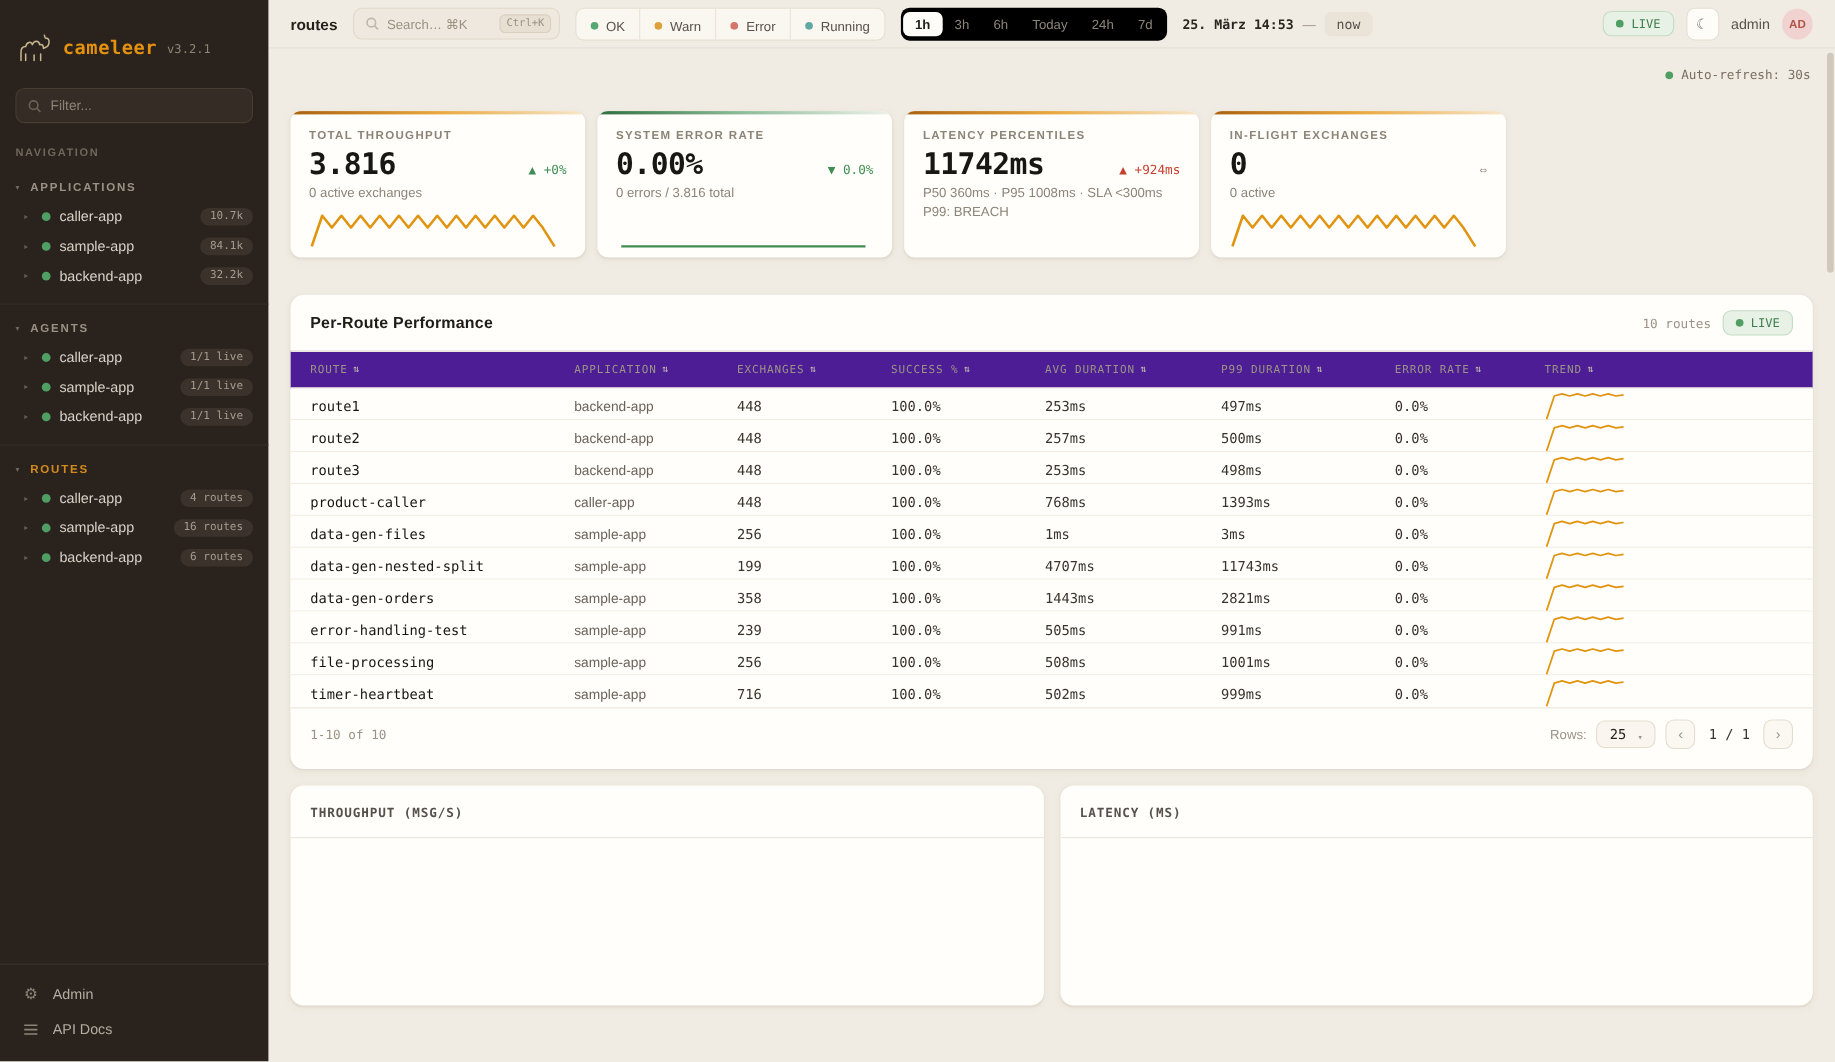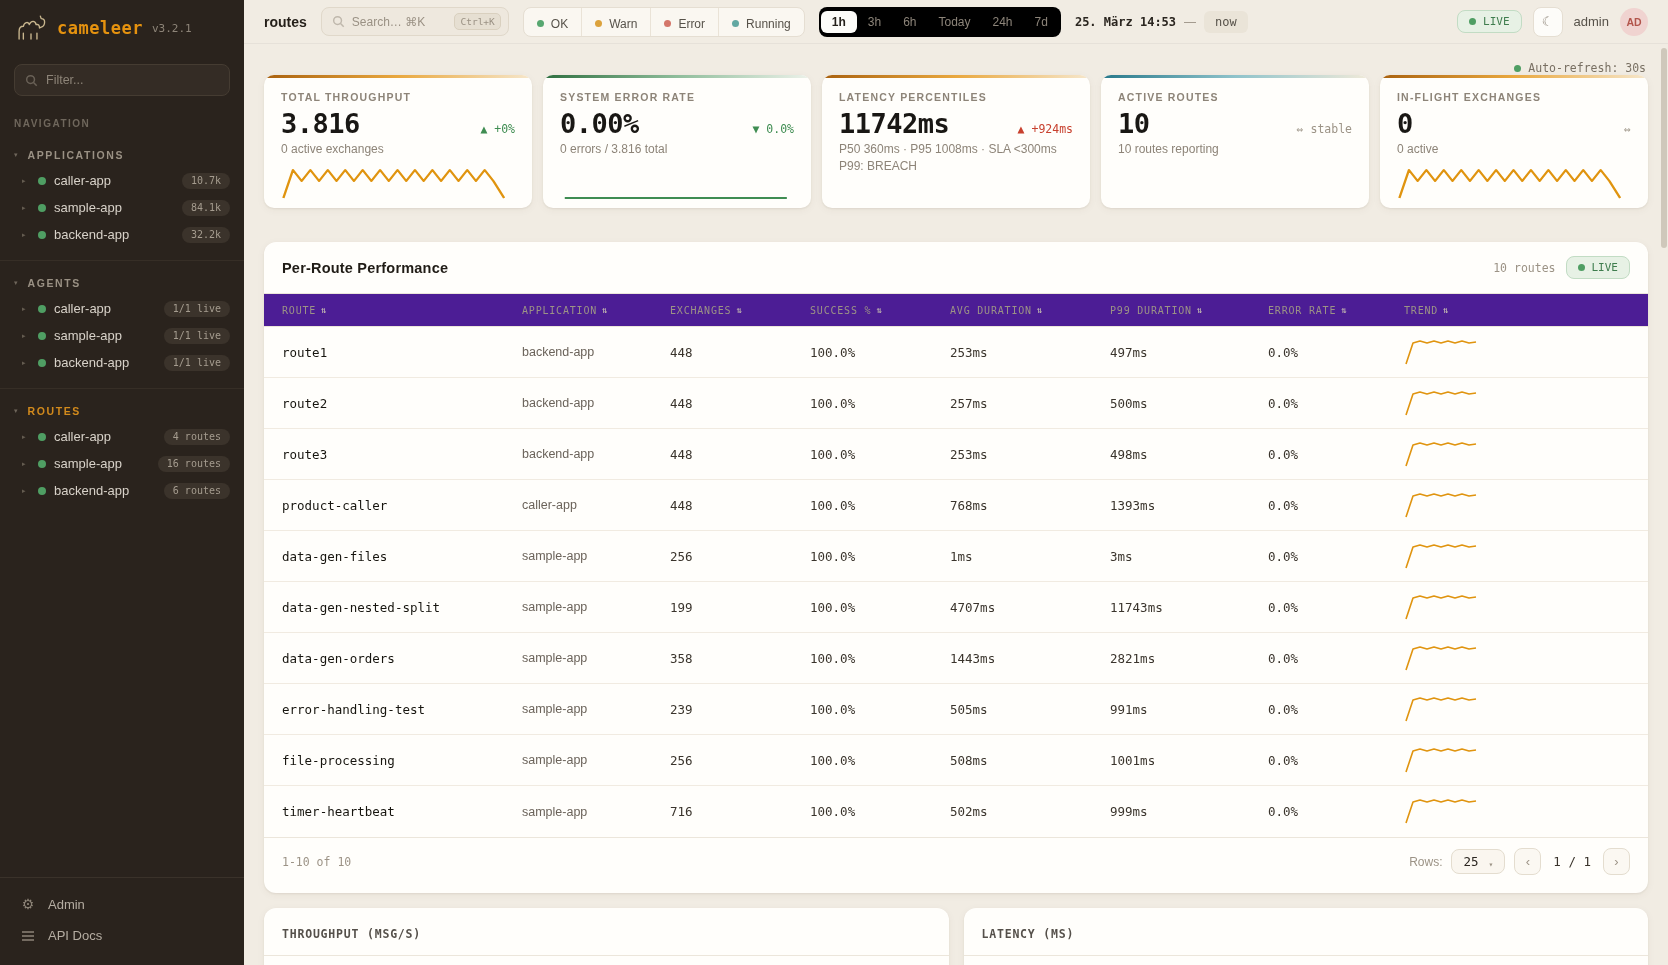--- a/index.html
+++ b/index.html
@@ -11,21 +11,21 @@
     position:relative;
   }
   .mono { font-family:"DejaVu Sans Mono",monospace; }
 
   
   .sidebar {
     width:244px; min-width:244px; height:100%;
     background:#2a231d; color:#d8d2c9;
     display:flex; flex-direction:column;
   }
-  .logo-row { display:flex; align-items:center; gap:9px; padding:14px 14px 12px 14px; }
+  .logo-row { display:flex; align-items:center; gap:9px; padding:14px 14px 12px 14px;margin-top:16px; }
   .logo-row svg { flex:none; }
   .brand { font-family:"DejaVu Sans Mono",monospace; font-weight:bold; font-size:17px; color:#e5920f; letter-spacing:.5px; }
   .version { font-family:"DejaVu Sans Mono",monospace; font-size:11px; color:#8d8478; }
   .filter-box {
     margin:10px 14px 0 14px; height:32px; display:flex; align-items:center; gap:8px;
     background:#342c25; border:1px solid #453c32; border-radius:8px; padding:0 10px;
   }
   .filter-box svg { flex:none; opacity:.6; }
   .filter-box input {
     background:transparent; border:none; outline:none; color:#d8d2c9;
@@ -91,21 +91,21 @@
     width:30px; height:30px; border-radius:8px; background:#fdfcf9; border:1px solid #e5ded2;
     display:flex; align-items:center; justify-content:center; color:#8d8478; font-size:13px;
   }
   .user-name { font-size:13px; color:#57524a; }
   .avatar {
     width:28px; height:28px; border-radius:50%; background:#f0d3d0; color:#b2544b;
     font-size:10.5px; font-weight:bold; display:flex; align-items:center; justify-content:center;
   }
 
   .content { flex:1; padding:0 20px; overflow:hidden; }
-  .autorefresh { display:flex; justify-content:flex-end; align-items:center; gap:7px; padding:17px 2px 0 0;
+  .autorefresh { display:flex; justify-content:flex-end; align-items:center; gap:7px; padding:17px 2px 26px 0;
     font-family:"DejaVu Sans Mono",monospace; font-size:11.5px; color:#797063; }
   .autorefresh .dot { width:7px; height:7px; }
 
   
   .kpi-row { display:grid; grid-template-columns:repeat(5,1fr); gap:11px; }
   .kpi-card {
     background:#fffefb; border-radius:10px; height:133px; position:relative; overflow:hidden;
     box-shadow:0 1px 2px rgba(70,55,30,.08),0 2px 8px rgba(70,55,30,.05);
     padding:16px 17px 10px 17px;
   }
@@ -128,21 +128,21 @@
   }
   .table-head { display:flex; align-items:center; padding:14px 18px; }
   .table-title { font-size:14.5px; font-weight:bold; color:#201c16; letter-spacing:.2px; }
   .table-head-right { margin-left:auto; display:flex; align-items:center; gap:10px; }
   .routes-count { font-family:"DejaVu Sans Mono",monospace; font-size:11.5px; color:#9c9386; }
   .tr { display:grid; grid-template-columns:240px 148px 140px 140px 160px 158px 136px 1fr;
         align-items:center; padding:0 18px; }
   .tr.thead { background:#4c1d95; border-top:1px solid #ece6db; border-bottom:1px solid #ece6db; height:34px; }
   .th { font-family:"DejaVu Sans Mono",monospace; font-size:10px; letter-spacing:.8px; color:#9c9386; display:flex; align-items:center; gap:5px; }
   .sort { font-size:9px; color:#c9c1b2; }
-  .tbody .tr { height:51px; border-bottom:1px solid #f1ebe1; background:#fffefb; }
+  .tbody .tr { height:29px; border-bottom:1px solid #f1ebe1; background:#fffefb; }
   .tbody .tr:last-child { border-bottom:none; }
   .td { font-family:"DejaVu Sans Mono",monospace; font-size:12.5px; color:#3a342c; }
   .td.route { color:#17150f; }
   .td.app { font-family:"Liberation Sans","DejaVu Sans",sans-serif; color:#6b635a; font-size:12.5px; }
   .table-footer { display:flex; align-items:center; padding:10px 18px 18px 18px; border-top:1px solid #ece6db; }
   .range-label { font-family:"DejaVu Sans Mono",monospace; font-size:11.5px; color:#9c9386; }
   .footer-right { margin-left:auto; display:flex; align-items:center; gap:9px; }
   .rows-label { font-size:12px; color:#9c9386; }
   .rows-select { display:flex; align-items:flex-end; gap:10px; background:#faf6ef; border:1px solid #e4ddcf;
     border-radius:8px; padding:4px 11px; font-family:"DejaVu Sans Mono",monospace; font-size:12.5px; color:#2a251f; }
@@ -370,29 +370,20 @@
           <div class="kpi-accent accent-orange"></div>
           <div class="kpi-title">LATENCY PERCENTILES</div>
           <div class="kpi-value-row">
             <span class="kpi-value">11742ms</span>
             <span class="kpi-delta c-red">▲ +924ms</span>
           </div>
           <div class="kpi-sub">P50 360ms · P95 1008ms · SLA &lt;300ms</div>
           <div class="kpi-sub">P99: BREACH</div>
         </div>
         <div class="kpi-card">
-          <div class="kpi-accent accent-teal"></div>
-          <div class="kpi-title">ACTIVE ROUTES</div>
-          <div class="kpi-value-row">
-            <span class="kpi-value">10</span>
-            <span class="kpi-delta c-gray">⇔ stable</span>
-          </div>
-          <div class="kpi-sub">10 routes reporting</div>
-        </div>
-        <div class="kpi-card">
           <div class="kpi-accent accent-orange"></div>
           <div class="kpi-title">IN-FLIGHT EXCHANGES</div>
           <div class="kpi-value-row">
             <span class="kpi-value">0</span>
             <span class="kpi-delta c-gray">⇔</span>
           </div>
           <div class="kpi-sub">0 active</div>
           <div class="kpi-spark"><svg width="100%" height="42" viewBox="0 0 196 42" preserveAspectRatio="none">
               <polyline points="2,38 10,10 17.3,21 24.6,10 31.9,21 39.2,10 46.5,21 53.8,10 61.1,21 68.4,10 75.7,21 83.0,10 90.3,21 97.6,10 104.9,21 112.2,10 119.5,21 126.8,10 134.1,21 141.4,10 148.7,21 156.0,10 163.3,21 170.6,10 177.9,21 186.9,38" fill="none" stroke="#e0940f" stroke-width="2" stroke-linejoin="round"></polyline>
             </svg></div>

